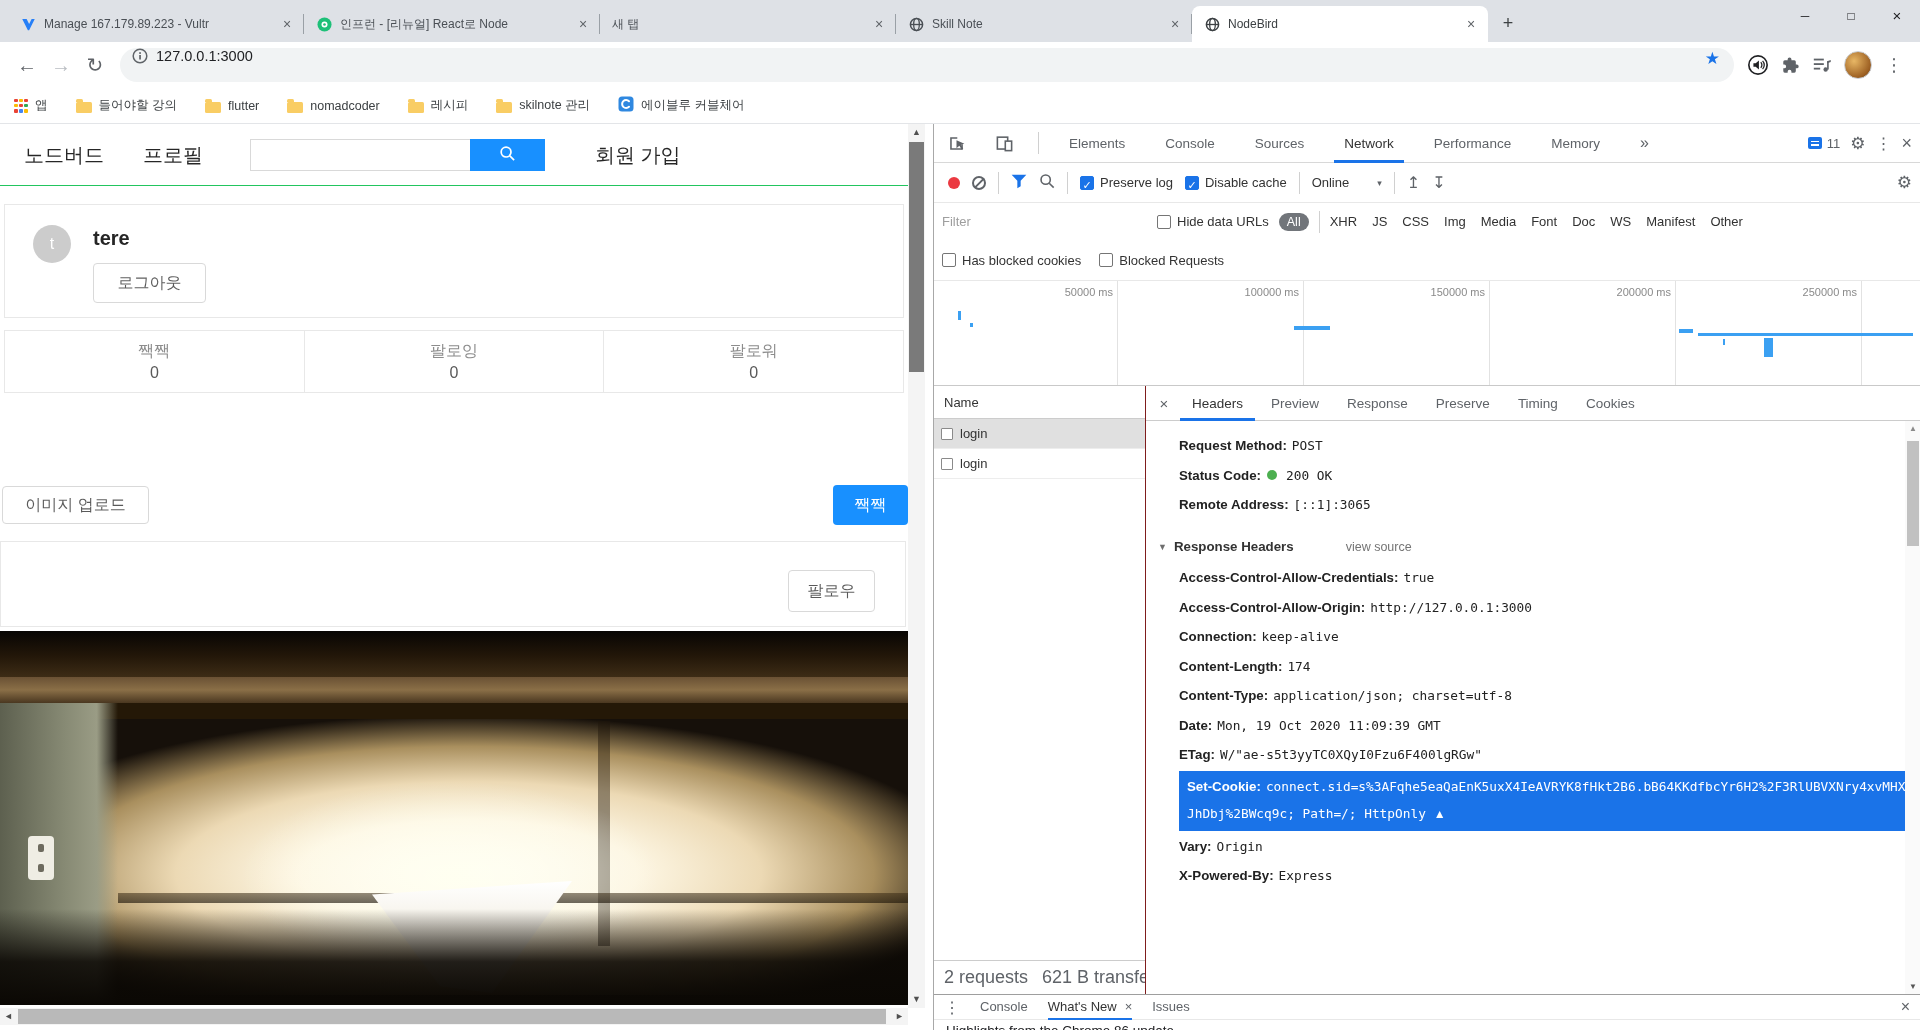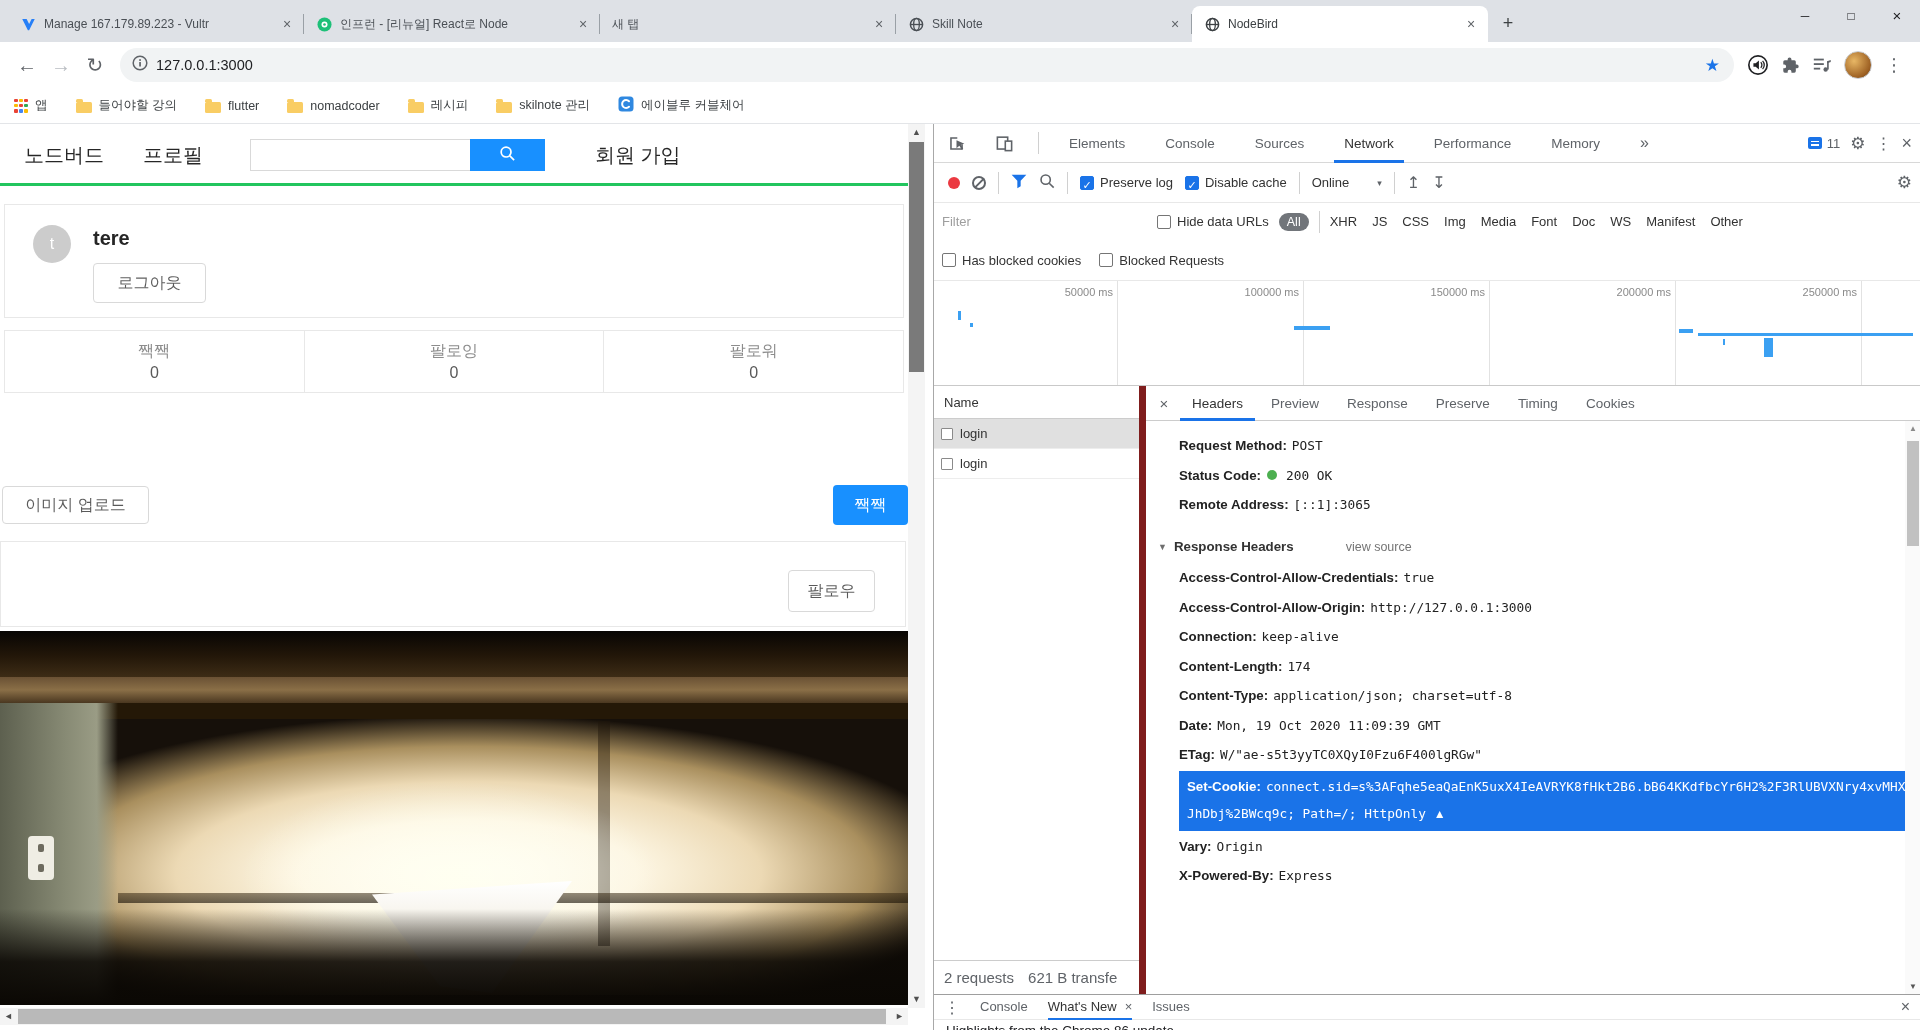--- a/index.html
+++ b/index.html
@@ -18,41 +18,41 @@
   .tab-title { flex:1; overflow:hidden; white-space:nowrap; text-overflow:ellipsis; }
   .tab-close { flex:0 0 auto; width:18px; text-align:center; font-size:14px; color:#5f6368; }
   .newtab { width:28px; height:28px; margin:4px 0 0 6px; text-align:center; line-height:26px; font-size:18px; color:#3c4043; border-radius:50%; }
   .wincontrols { position:absolute; right:0; top:0; height:34px; display:flex; }
   .wincontrols span { width:46px; height:34px; text-align:center; line-height:32px; font-size:12px; color:#202124; }
 
   
   .toolbar { position:absolute; left:0; top:42px; width:1920px; height:46px; background:#fff; display:flex; align-items:center; padding:0 10px; }
   .navbtn { width:34px; height:34px; text-align:center; line-height:34px; font-size:20px; color:#5f6368; }
   .navbtn.dim { color:#b9bdc2; }
-  .omnibox { flex:1; height:34px; margin:0 8px; background:#f1f3f4; border-radius:17px; display:flex; align-items:center; padding:0 12px; }
+  .omnibox { flex:1; height:34px; margin:0 8px; background:#f1f3f4; border-radius:17px; display:flex; padding:0 12px; }
   .omnibox .url { font-size:14.5px; color:#202124; margin-left:8px; flex:1; }
   .star { font-size:17px; color:#1a73e8; margin-right:2px; }
   .tb-icon { width:32px; height:32px; display:flex; align-items:center; justify-content:center; color:#5f6368; }
   .tb-icon.menu { font-size:18px; }
   .avatar { width:28px; height:28px; border-radius:50%; margin:0 6px; background:radial-gradient(circle at 35% 35%, #e8b765, #9c5f22 70%, #5f3a12); border:1px solid #c9ccd1; }
 
   
   .bookmarks { position:absolute; left:0; top:88px; width:1920px; height:36px; background:#fff; border-bottom:1px solid #e3e5e8; display:flex; align-items:center; padding:0 14px; gap:28px; }
   .bm { display:flex; align-items:center; gap:7px; font-size:12.5px; color:#3c4043; white-space:nowrap; }
   .apps-grid { width:14px; height:14px; display:grid; grid-template-columns:repeat(3,1fr); gap:1.5px; }
   .apps-grid i { border-radius:1px; }
   .apps-grid i:nth-child(1){background:#ea4335}.apps-grid i:nth-child(2){background:#fbbc05}.apps-grid i:nth-child(3){background:#ea4335}
   .apps-grid i:nth-child(4){background:#fbbc05}.apps-grid i:nth-child(5){background:#ea4335}.apps-grid i:nth-child(6){background:#34a853}
   .apps-grid i:nth-child(7){background:#ea4335}.apps-grid i:nth-child(8){background:#4285f4}.apps-grid i:nth-child(9){background:#fbbc05}
   .folder { width:16px; height:11px; background:#f9cd64; border-radius:1.5px; position:relative; margin-top:3px; }
   .folder::before { content:""; position:absolute; top:-3px; left:0; width:7px; height:3px; background:#f9cd64; border-radius:1.5px 1.5px 0 0; }
 
   
   .page { position:absolute; left:0; top:124px; width:908px; height:884px; background:#fff; overflow:hidden; }
-  .pnav { position:absolute; left:0; top:0; width:972px; height:62px; border-bottom:3px solid #22c55e; }
+  .pnav { position:absolute; left:0; top:0; width:972px; height:62px; border-bottom:1px solid #22c55e; }
   .pnav-item { position:absolute; top:0; height:62px; line-height:62px; font-size:20px; color:rgba(0,0,0,.85); }
   .psearch { position:absolute; left:250px; top:15px; height:32px; display:flex; }
   .psearch input { width:220px; height:32px; border:1px solid #d9d9d9; border-right:none; outline:none; padding:0 8px; font-size:15px; }
   .psearch-btn { width:75px; height:32px; background:#1890ff; border:none; display:flex; align-items:center; justify-content:center; }
   .pcard { position:absolute; left:4px; top:80px; width:900px; height:114px; border:1px solid #e8e8e8; background:#fff; }
   .pavatar { position:absolute; left:28px; top:20px; width:38px; height:38px; border-radius:50%; background:#ccc; color:#fff; text-align:center; line-height:38px; font-size:16px; }
   .pname { position:absolute; left:88px; top:22px; font-size:20px; font-weight:bold; color:#262626; }
   .btn-plain { border:1px solid #d9d9d9; background:#fff; border-radius:4px; color:rgba(0,0,0,.65); font-size:16px; display:flex; align-items:center; justify-content:center; font-family:"Liberation Sans",sans-serif; }
   .plogout { position:absolute; left:88px; top:58px; width:113px; height:40px; }
   .pstats { position:absolute; left:4px; top:206px; width:900px; height:63px; border:1px solid #e8e8e8; display:flex; }
@@ -127,26 +127,26 @@
   .filter-input::placeholder { color:#9e9e9e; }
   .pill { background:#71757a; color:#fff; border-radius:9px; padding:2px 8px; font-size:12.5px; }
   .ftypes { display:flex; align-items:center; gap:15px; color:#323232; }
 
   .dt-timeline { position:absolute; left:0; top:156px; width:987px; height:106px; border-top:1px solid #e8e8e8; border-bottom:1px solid #c9c9c9; overflow:hidden; background:#fff; }
   .gline { position:absolute; top:0; bottom:0; width:1px; background:#e2e2e2; }
   .glabel { position:absolute; top:5px; width:70px; text-align:right; font-size:11px; color:#8a8a8a; }
   .tmark { position:absolute; background:#3ba0f2; }
 
   .dt-split { position:absolute; left:0; top:262px; width:987px; height:608px; }
-  .dt-namecol { position:absolute; left:0; top:0; width:212px; height:608px; border-right:7px solid #7f1d1d; }
+  .dt-namecol { position:absolute; left:0; top:0; width:212px; height:608px; border-right:1px solid #7f1d1d; }
   .nc-header { height:33px; line-height:33px; padding-left:10px; border-bottom:1px solid #ccc; font-size:13px; color:#333; }
   .nc-row { height:30px; display:flex; align-items:center; gap:7px; padding-left:7px; border-bottom:1px solid #ededed; font-size:13px; color:#333; }
   .nc-row.selected { background:#e0e0e0; }
   .nc-cb { width:12px; height:12px; border:1px solid #8a8a8a; background:#fff; border-radius:1px; flex:0 0 auto; }
-  .nc-summary { position:absolute; left:0; right:0; bottom:0; height:34px; border-top:1px solid #ccc; display:flex; align-items:center; gap:14px; padding-left:10px; font-size:15px; color:#5f6368; white-space:nowrap; overflow:hidden; background:#fff; }
+  .nc-summary { position:absolute; left:0; right:0; bottom:0; height:34px; border-top:1px solid #ccc; display:flex; align-items:center; gap:14px; padding-left:10px; font-size:18px; color:#5f6368; white-space:nowrap; overflow:hidden; background:#fff; }
 
   .dt-detail { position:absolute; left:212px; top:0; width:775px; height:608px; }
   .dd-tabs { height:35px; display:flex; align-items:center; gap:4px; border-bottom:1px solid #ccc; padding:0 6px; }
   .dd-x { width:24px; text-align:center; font-size:15px; color:#5f6368; }
   .dd-tab { height:35px; display:flex; align-items:center; padding:3px 12px 0 12px; border-bottom:3px solid transparent; color:#5f6368; font-size:13.5px; }
   .dd-tab.active { color:#333; border-bottom-color:#1a73e8; }
   .dd-content { position:absolute; left:0; top:35px; right:16px; bottom:0; overflow:hidden; padding:10px 0 0 12px; font-size:13.3px; line-height:29.5px; color:#202124; }
   .sec-title { font-weight:bold; color:#333; }
   .sec-tri { display:inline-block; font-size:9px; color:#6e6e6e; margin-right:7px; transform:translateY(-1px); }
   .vsrc { font-weight:normal; color:#757575; font-size:12.5px; margin-left:52px; }

